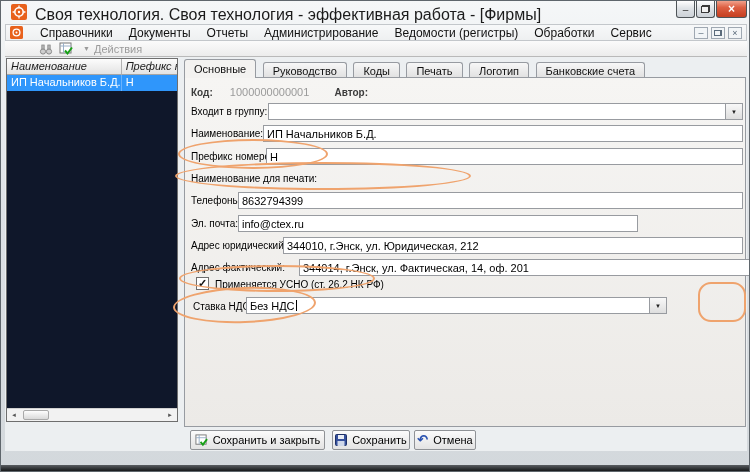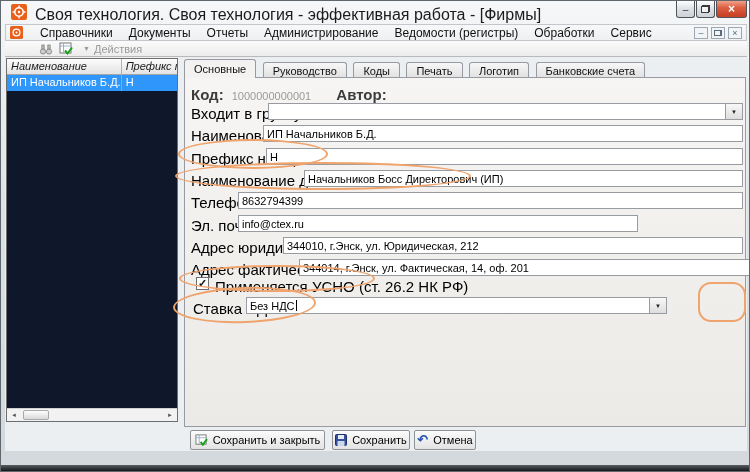--- a/index.html
+++ b/index.html
@@ -81,21 +81,21 @@
     display:inline-block; font-size:11px; color:#111; padding:2px 9px 2px 9px; margin-right:2px;
     border:1px solid #979ba1; border-bottom:none; border-radius:3px 3px 0 0;
     background:linear-gradient(#f7f7f7,#e0e0e0); position:relative; top:3px; height:16px; line-height:12px;
   }
   .tab.active { background:#f3f2f0; top:1px; height:19px; z-index:3; padding-top:3px; }
   .formbox {
     position:absolute; left:2px; top:19px; width:562px; height:350px;
     border:1px solid #979ba1; background:linear-gradient(#f6f5f3,#ECEAE7); z-index:2;
   }
   .frow { position:absolute; height:17px; font-size:11px; color:#000; white-space:nowrap; }
-  .flabel { font-size:15px; color:#000; }
+  .flabel { font-size:10px; color:#000; }
   .flabel.bold { font-weight:bold; color:#3c3c3c; }
   .gray-val { color:#9a9a9a; }
   .tfield {
     position:absolute; height:17px; border:1px solid #989ba0; background:#fff;
     font-family:"Liberation Sans",sans-serif; font-size:11px; color:#000; padding:0 3px;
   }
   .combo { position:absolute; height:17px; border:1px solid #989ba0; background:#fff; display:flex; }
   .combo .ctext { flex:1; font-size:11px; padding:1px 3px; display:flex; align-items:center; }
   .caret { display:inline-block; width:1px; height:11px; background:#000; margin-left:1px; }
   .drop {
@@ -219,21 +219,21 @@
         <span class="tab">Коды</span>
         <span class="tab">Печать</span>
         <span class="tab">Логотип</span>
         <span class="tab">Банковские счета</span>
       </div>
 
       <div class="formbox">
 
         <div class="frow" style="left:6px; top:8px;">
           <span class="flabel bold">Код:</span>
-          <span class="gray-val" style="margin-left:5px;">1000000000001</span>
+          <span class="gray-val" style="margin-left:14px;">1000000000001</span>
           <span class="flabel bold" style="margin-left:22px;">Автор:</span>
           <span class="gray-val"></span>
         </div>
 
         <div class="frow" style="left:6px; top:27px;">
           <span class="flabel">Входит в группу:</span>
         </div>
         <div class="combo" style="left:83px; top:25px; width:475px;">
           <div class="ctext"></div>
           <div class="drop">
@@ -247,21 +247,20 @@
         <input class="tfield" style="left: 78px; top: 47px; width: 480px;" readonly="" value="ИП Начальников Б.Д.">
 
         <div class="frow" style="left:6px; top:72px;">
           <span class="flabel">Префикс номеров:</span>
         </div>
         <input class="tfield" style="left: 81px; top: 70px; width: 477px;" readonly="" value="Н">
 
         <div class="frow" style="left:6px; top:94px;">
           <span class="flabel">Наименование для печати:</span>
         </div>
-        <input class="tfield" style="left: 119px; top: 92px; width: 439px;" readonly="" value="Начальников Босс Директорович (ИП)">
 
         <div class="frow" style="left:6px; top:116px;">
           <span class="flabel">Телефоны:</span>
         </div>
         <input class="tfield" style="left: 53px; top: 114px; width: 505px;" readonly="" value="8632794399">
 
         <div class="frow" style="left:6px; top:139px;">
           <span class="flabel">Эл. почта:</span>
         </div>
         <input class="tfield" style="left: 53px; top: 137px; width: 400px;" readonly="" value="info@ctex.ru">

